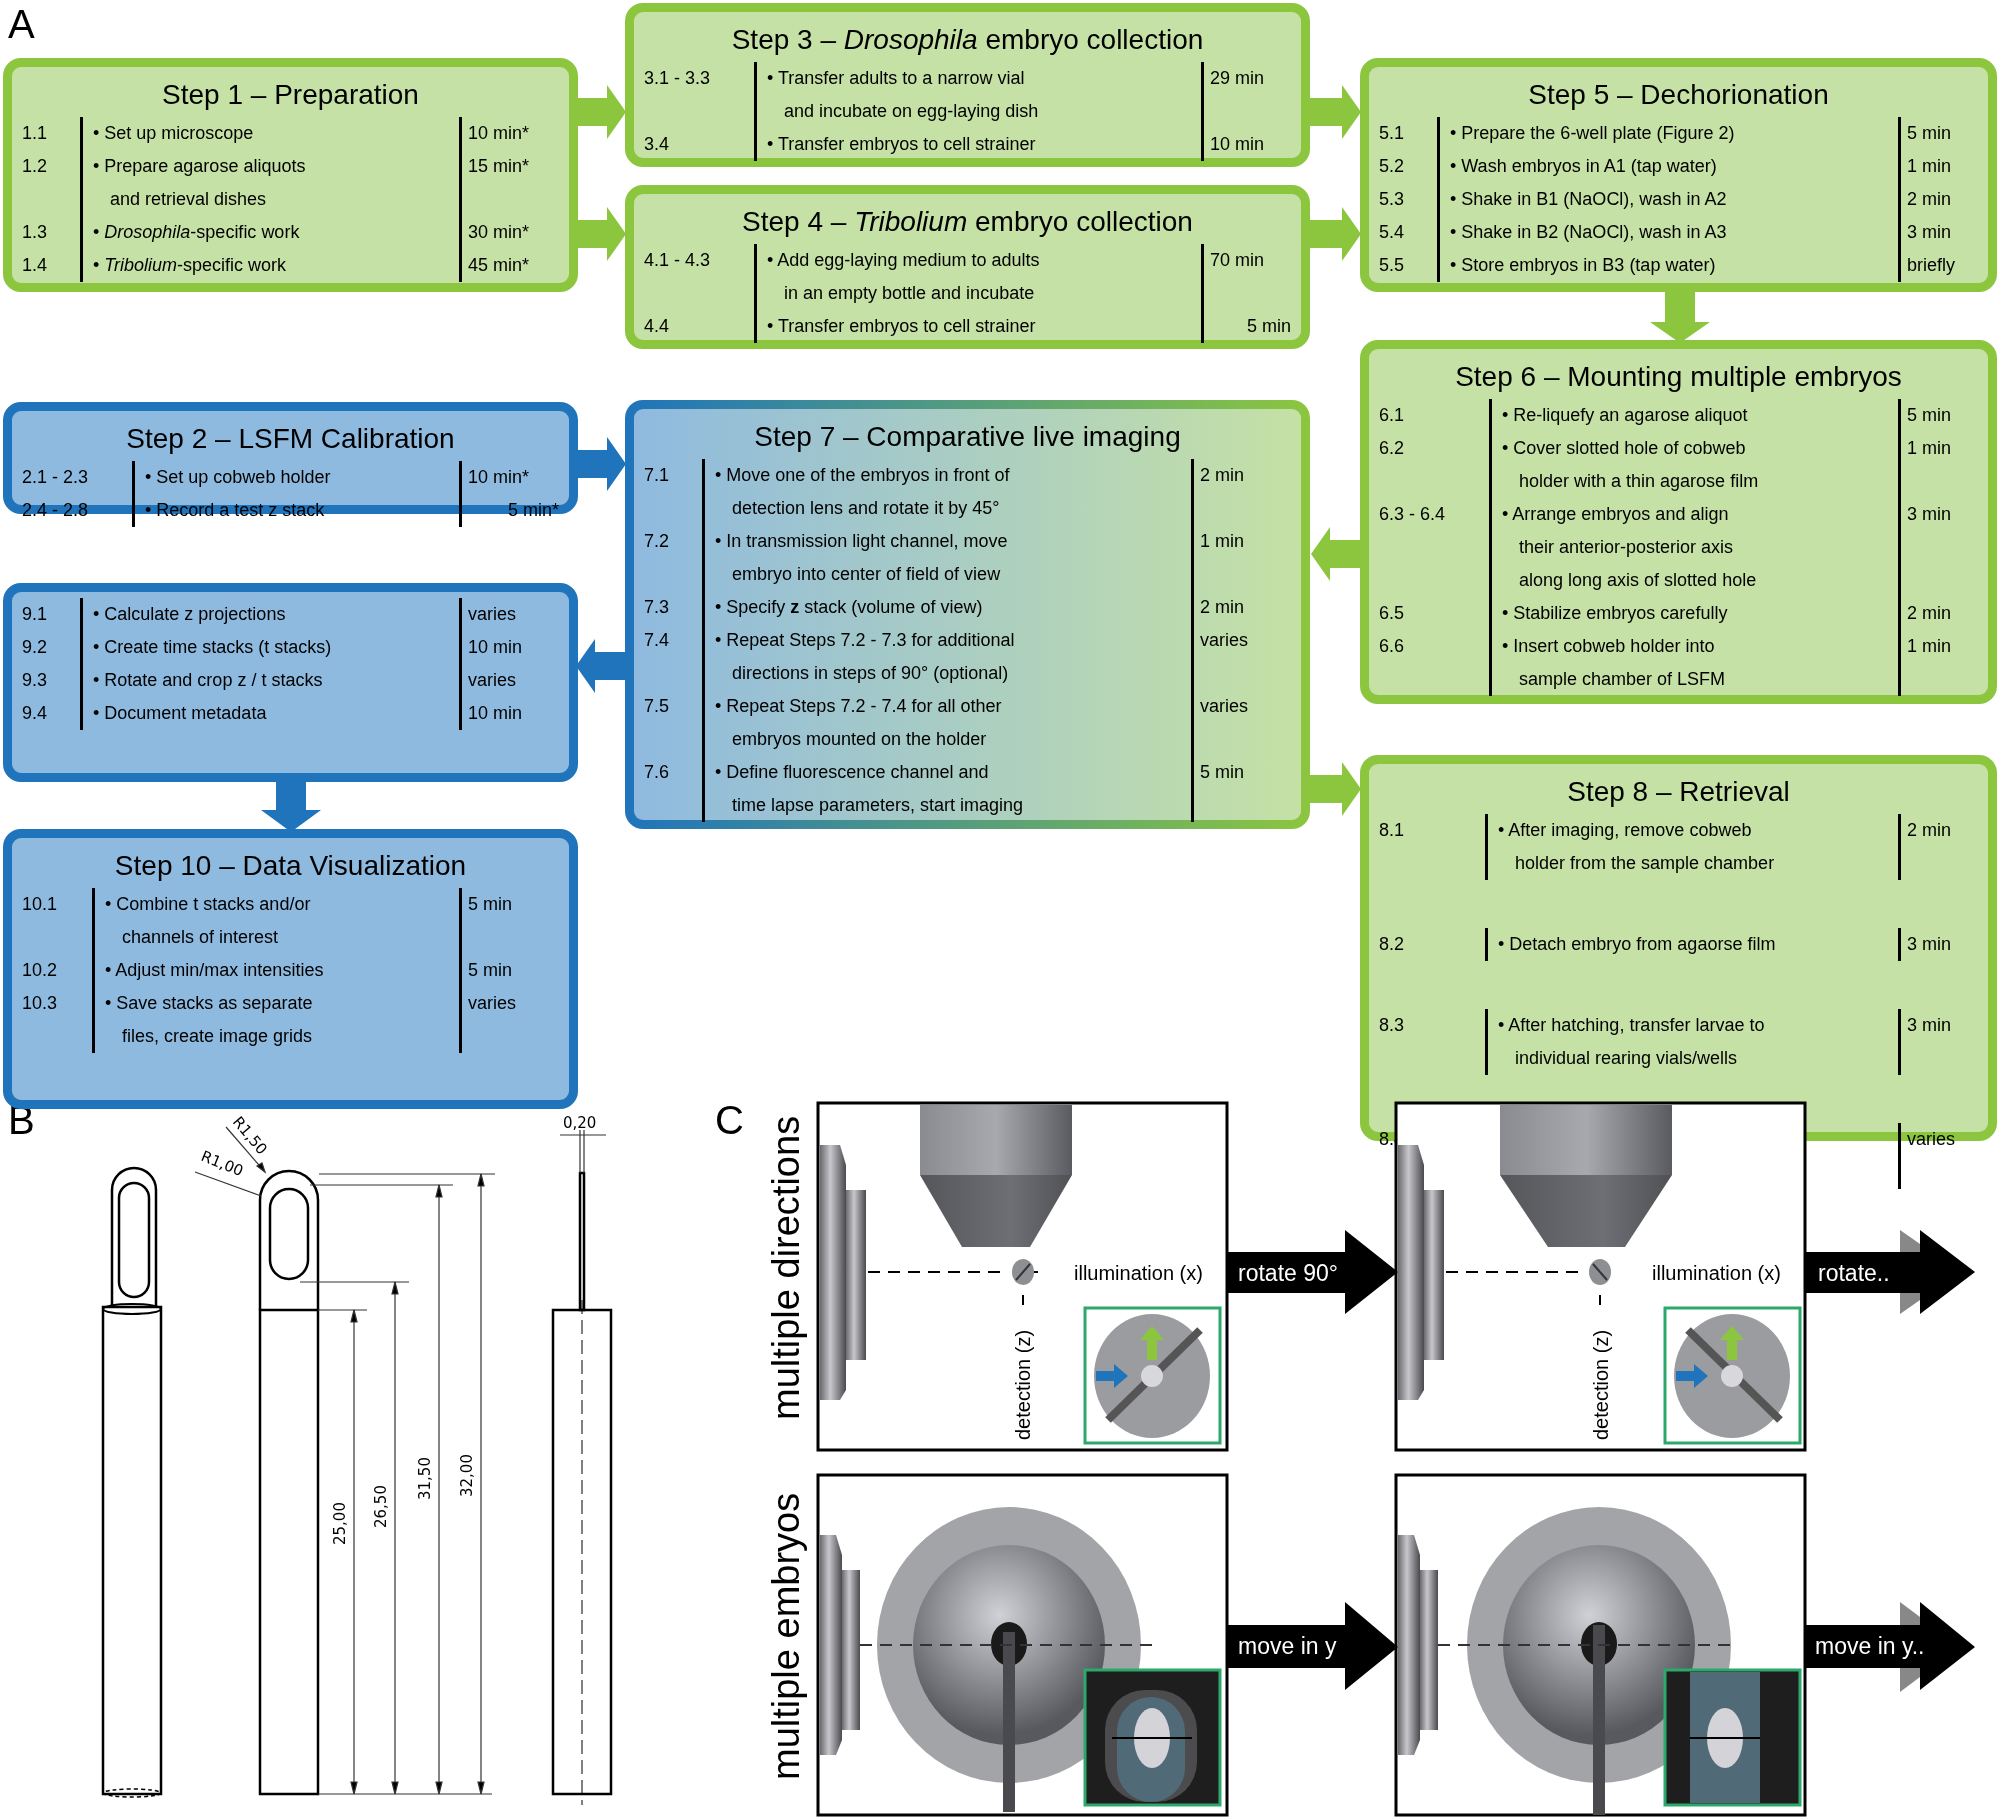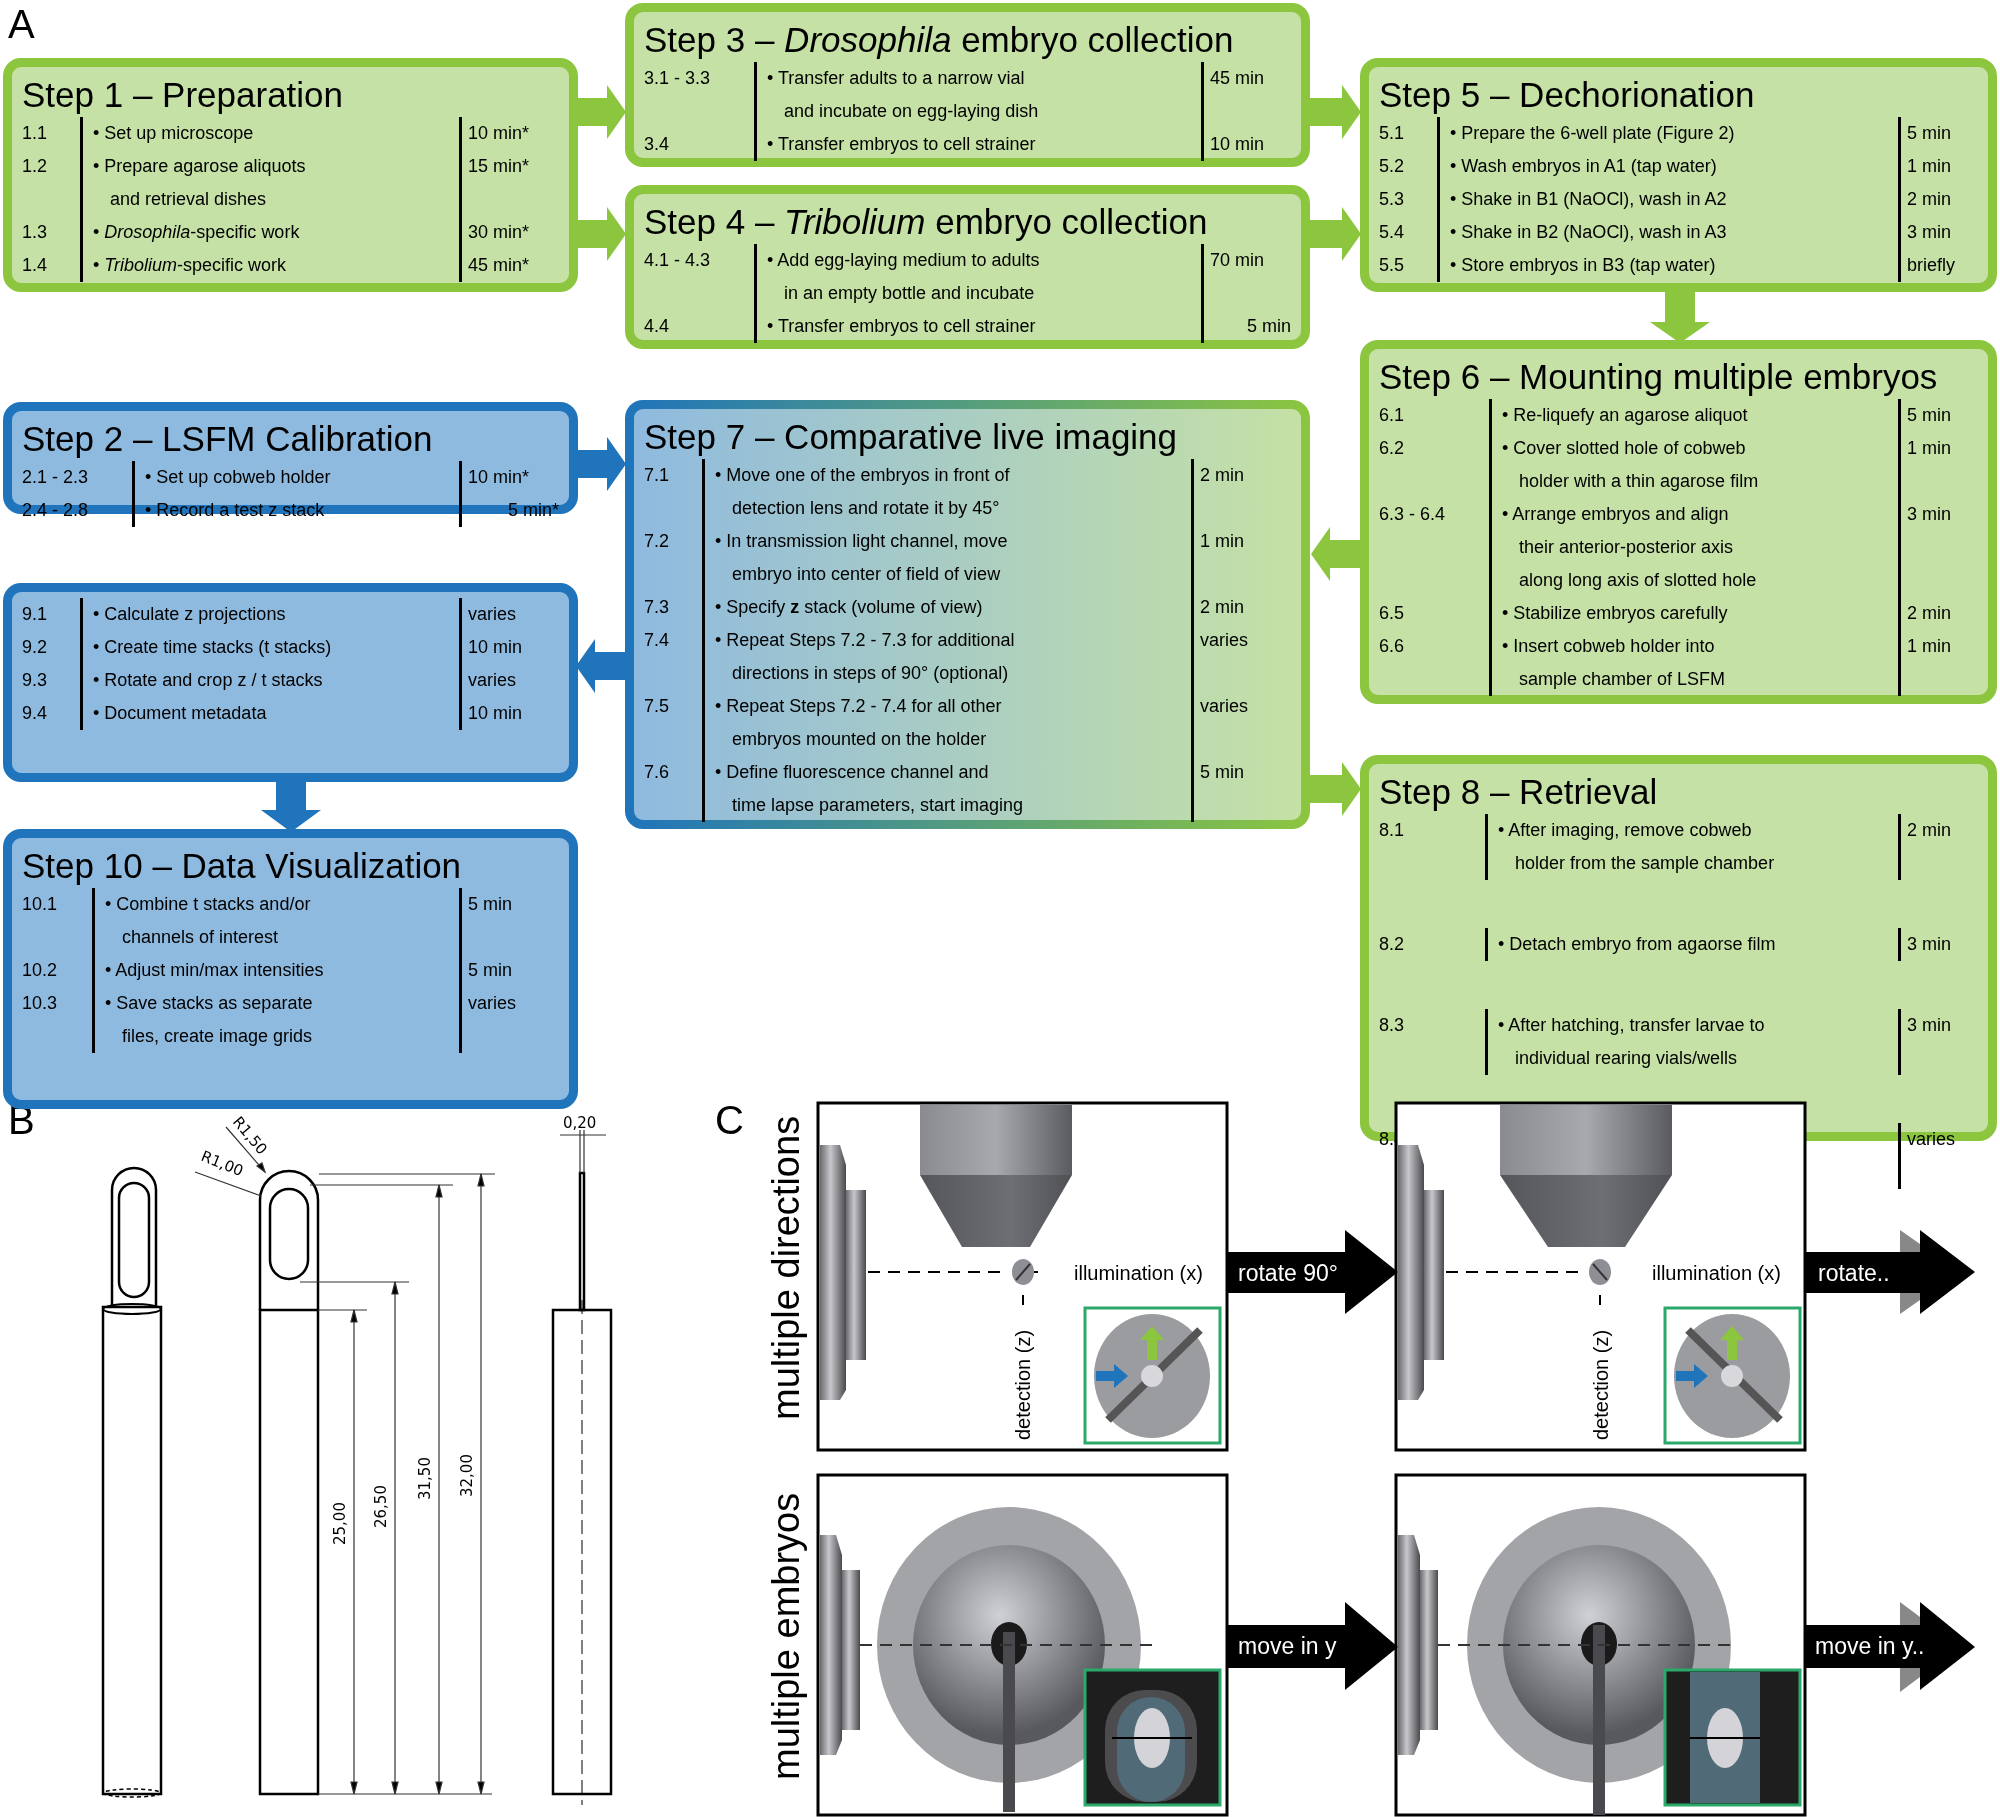--- a/index.html
+++ b/index.html
@@ -4,21 +4,21 @@
 <style>
   html,body{margin:0;padding:0;background:#fff;}
   body{width:2000px;height:1817px;position:relative;overflow:hidden;font-family:"Liberation Sans",sans-serif;color:#000;}
   .panel-label{position:absolute;font-size:40px;line-height:1;}
   .box{position:absolute;box-sizing:border-box;border-width:9px;border-style:solid;border-radius:18px;padding:6px 10px 6px 10px;}
   .box.green{border-color:#8cc63f;background:#c5e1a5;}
   .box.blue{border-color:#1f74bb;background:#8fbadf;}
   .box.grad{border:9px solid transparent;background:
       linear-gradient(90deg,#8fbadf,#c5e1a5) padding-box,
       linear-gradient(90deg,#1f74bb,#8cc63f) border-box;}
-  .box-title{text-align:left;font-size:35px;line-height:40px;margin:2px 0 2px 0;white-space:nowrap;}
+  .box-title{text-align:center;font-size:28px;line-height:40px;margin:2px 0 2px 0;white-space:nowrap;}
   .box-title i{font-style:italic;}
   .rows{display:grid;font-size:18px;line-height:33px;}
   .rows .num{white-space:nowrap;padding-right:10px;}
   .rows .desc{border-left:3px solid #000;padding-left:10px;white-space:nowrap;}
   .rows .time{border-left:3px solid #000;padding-left:6px;white-space:nowrap;}
   .rows .time.r{text-align:right;}
   .desc i{font-style:italic;}
   .desc b{font-weight:bold;}
   svg{position:absolute;left:0;top:0;}
   .vtext{position:absolute;font-size:38px;transform:rotate(-90deg);transform-origin:left top;white-space:nowrap;}
@@ -67,21 +67,21 @@
     <div class="desc">• <i>Tribolium</i><span>-specific work</span></div>
     <div class="time">45 min*</div>
   </div>
 </div>
 
 <div class="box green" style="left:625px;top:3px;width:685px;height:164px;">
   <div class="box-title"><span>Step 3 – </span><i>Drosophila</i><span> embryo collection</span></div>
   <div class="rows" style="grid-template-columns:110px 1fr 90px;">
     <div class="num">3.1 - 3.3</div>
     <div class="desc multi"><span>• Transfer adults to a narrow vial</span><br><span style="padding-left: 17px;">and incubate on egg-laying dish</span></div>
-    <div class="time">45 min</div>
+    <div class="time">29 min</div>
     <div class="num">3.4</div>
     <div class="desc">• Transfer embryos to cell strainer</div>
     <div class="time">10 min</div>
   </div>
 </div>
 
 <div class="box green" style="left:625px;top:185px;width:685px;height:164px;">
   <div class="box-title"><span>Step 4 – </span><i>Tribolium</i><span> embryo collection</span></div>
   <div class="rows" style="grid-template-columns:110px 1fr 90px;">
     <div class="num">4.1 - 4.3</div>

